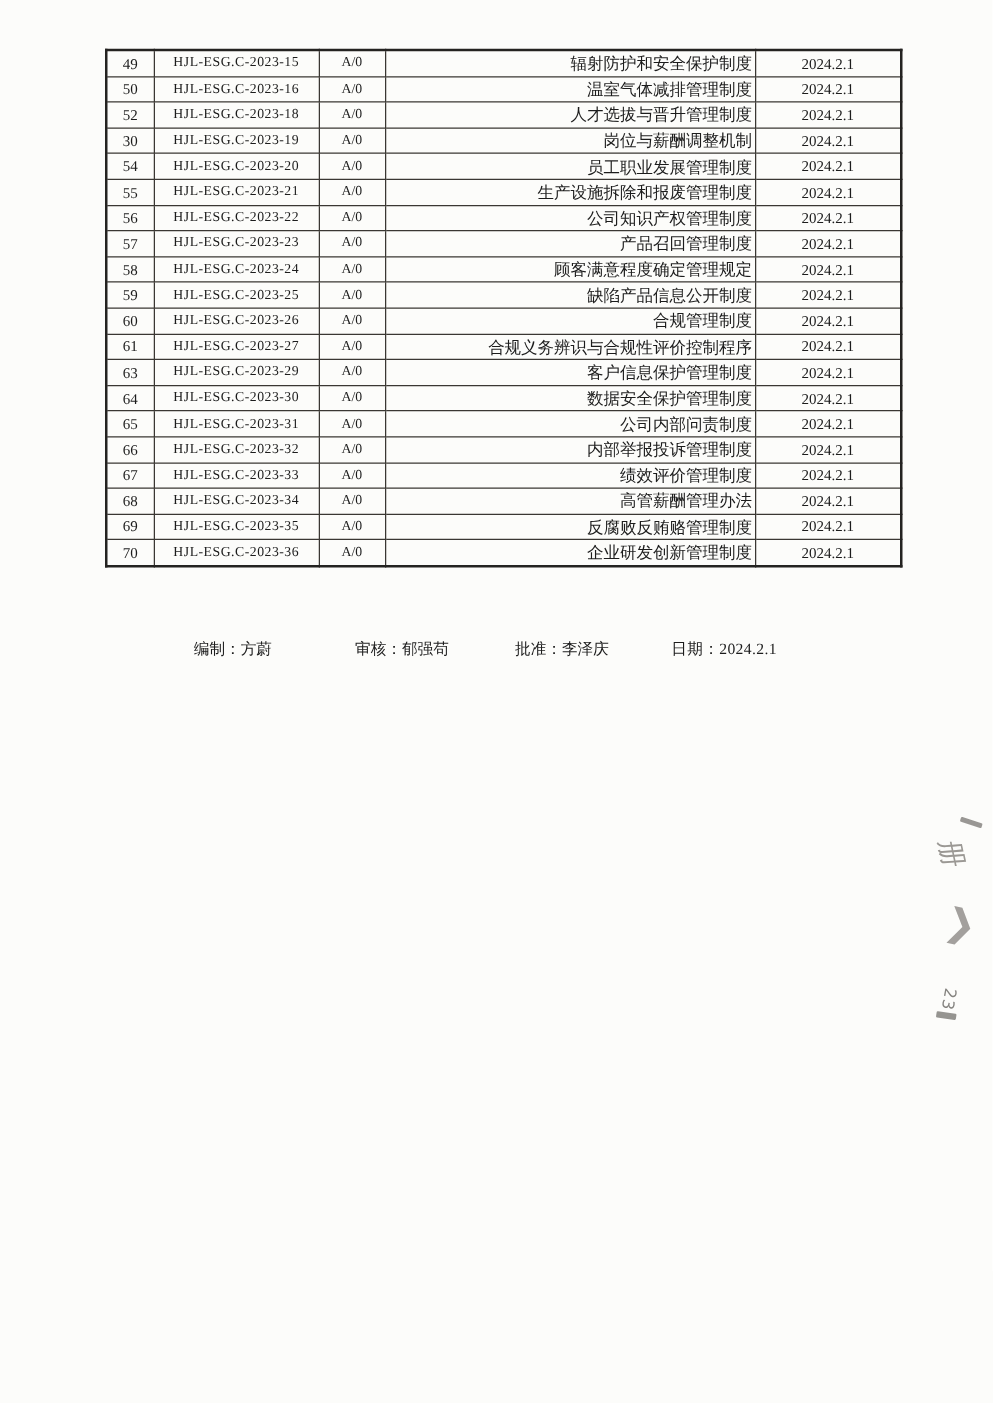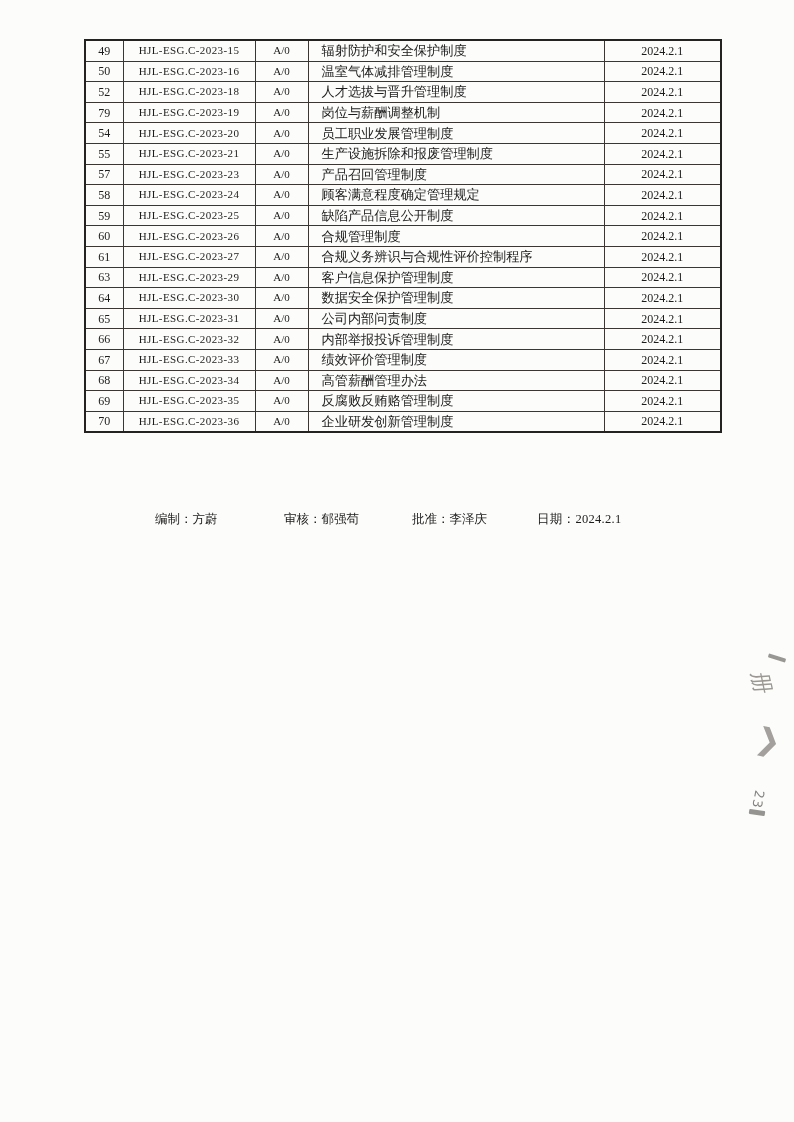--- a/index.html
+++ b/index.html
@@ -26,21 +26,21 @@
     padding:0 2px;
     overflow:hidden;
     white-space:nowrap;
     font-size:12px;
     line-height:1;
     vertical-align:middle;
   }
   .doc-table td.c0{text-align:center;font-size:12px;}
   .doc-table td.c1{text-align:center;font-size:11px;letter-spacing:.4px;}
   .doc-table td.c2{text-align:center;font-size:11px;margin-left:40px;}
-  .doc-table td.c3{text-align:left;padding-left:13px;font-size:13.2px;}
+  .doc-table td.c3{text-align:right;padding-left:13px;font-size:13.2px;}
   .doc-table td.c4{text-align:center;font-size:12px;}
   
   .footer{position:absolute;left:0;top:499px;width:794px;height:20px;font-size:12.5px;margin-top:12px;}
   .footer span{position:absolute;top:0;white-space:nowrap;}
   .f1{left:155px;}
   .f2{left:284px;}
   .f3{left:412px;}
   .f4{left:537px;letter-spacing:.3px;}
   
   .edge-dash{
@@ -95,38 +95,45 @@
           <td class="c4">2024.2.1</td>
         </tr>
         <tr>
           <td class="c0">52</td>
           <td class="c1">HJL-ESG.C-2023-18</td>
           <td class="c2">A/0</td>
           <td class="c3">人才选拔与晋升管理制度</td>
           <td class="c4">2024.2.1</td>
         </tr>
         <tr>
-          <td class="c0">79</td>
+          <td class="c0">30</td>
           <td class="c1">HJL-ESG.C-2023-19</td>
           <td class="c2">A/0</td>
           <td class="c3">岗位与薪酬调整机制</td>
           <td class="c4">2024.2.1</td>
         </tr>
         <tr>
           <td class="c0">54</td>
           <td class="c1">HJL-ESG.C-2023-20</td>
           <td class="c2">A/0</td>
           <td class="c3">员工职业发展管理制度</td>
           <td class="c4">2024.2.1</td>
         </tr>
         <tr>
           <td class="c0">55</td>
           <td class="c1">HJL-ESG.C-2023-21</td>
           <td class="c2">A/0</td>
           <td class="c3">生产设施拆除和报废管理制度</td>
+          <td class="c4">2024.2.1</td>
+        </tr>
+        <tr>
+          <td class="c0">56</td>
+          <td class="c1">HJL-ESG.C-2023-22</td>
+          <td class="c2">A/0</td>
+          <td class="c3">公司知识产权管理制度</td>
           <td class="c4">2024.2.1</td>
         </tr>
         <tr>
           <td class="c0">57</td>
           <td class="c1">HJL-ESG.C-2023-23</td>
           <td class="c2">A/0</td>
           <td class="c3">产品召回管理制度</td>
           <td class="c4">2024.2.1</td>
         </tr>
         <tr>

